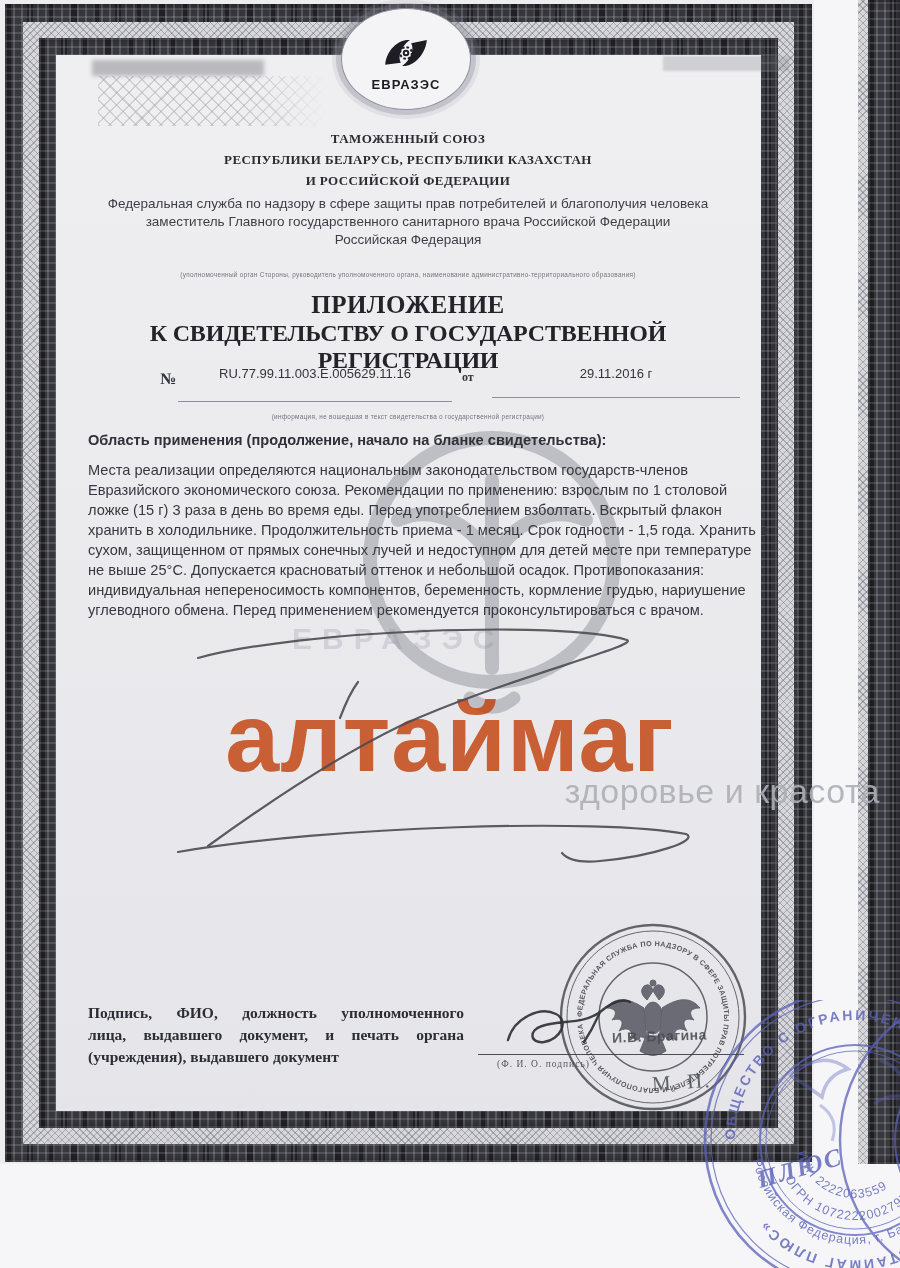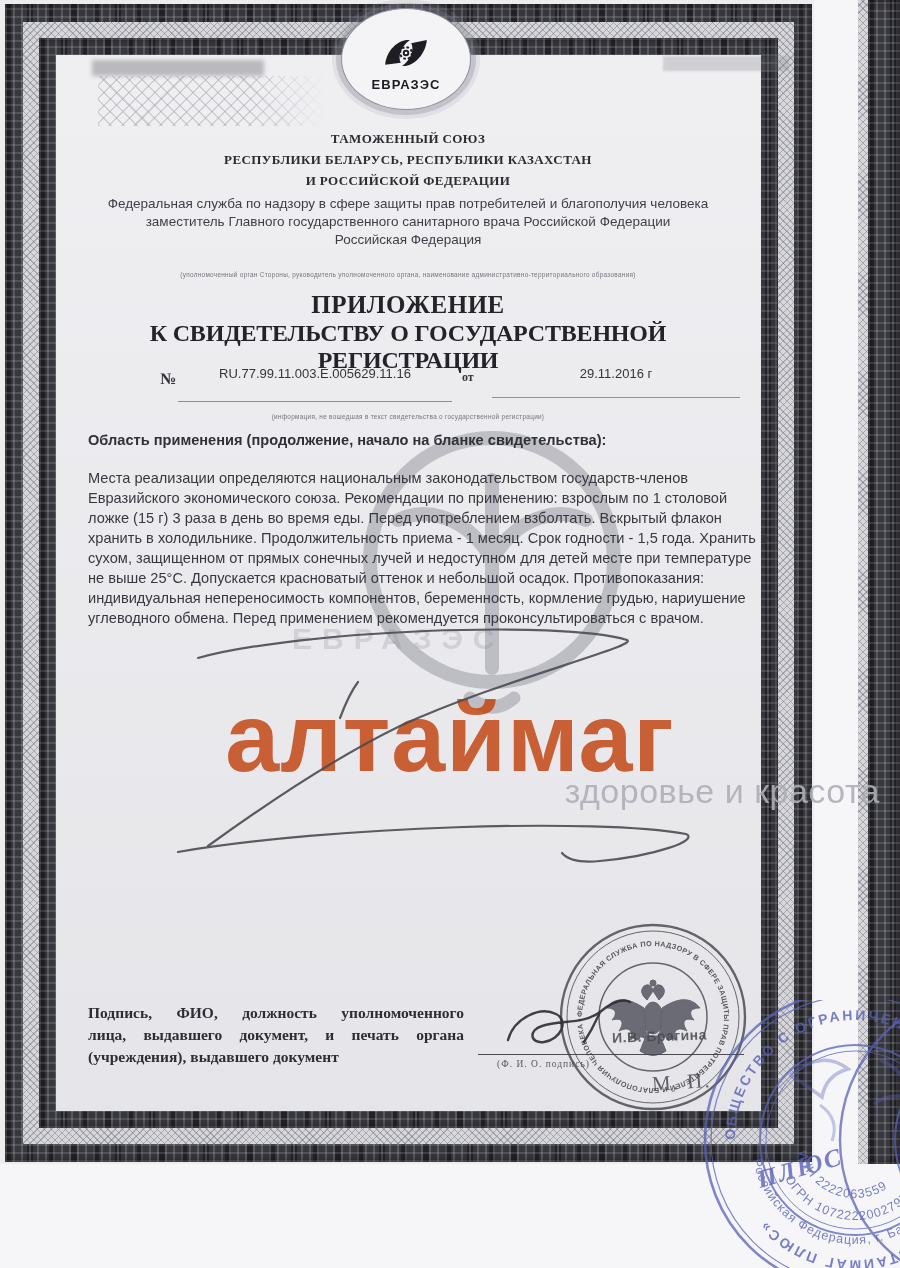--- a/index.html
+++ b/index.html
@@ -53,21 +53,21 @@
   .numrow{position:absolute;top:366px;left:0;width:900px;height:30px;
     font-size:13px;color:#33333b;}
   .num-label{position:absolute;left:160px;top:4px;font-family:"Liberation Serif",serif;font-size:16px;}
   .num-line1{position:absolute;left:178px;top:0;width:274px;text-align:center;
     border-bottom:1.2px solid #8e8e98;padding-bottom:20px;}
   .num-ot{position:absolute;left:462px;top:4px;font-family:"Liberation Serif",serif;font-size:12px;}
   .num-line2{position:absolute;left:492px;top:0;width:248px;text-align:center;
     border-bottom:1.2px solid #8e8e98;padding-bottom:16px;}
   .body-block{position:absolute;left:88px;top:430px;width:680px;
     font-size:14.6px;line-height:20px;color:#37373f;}
-  .body-head{font-weight:bold;margin-bottom:18px;color:#303038;}
+  .body-head{font-weight:bold;margin-bottom:10px;color:#303038;}
   
   .wm-ghost{position:absolute;left:292px;top:622px;font-size:30px;font-weight:bold;
     letter-spacing:10px;color:rgba(145,145,158,.28);}
   .wm-brand{position:absolute;left:0;top:682px;width:900px;text-align:center;
     font-size:97px;font-weight:bold;letter-spacing:1px;color:#c2410c;opacity:.82;}
   .wm-tag{position:absolute;left:0;top:772px;width:880px;text-align:right;
     font-size:34px;color:#afafb9;opacity:.9;letter-spacing:.5px;}
   .svg-abs{position:absolute;}
   
   .foot-left{position:absolute;left:88px;top:1002px;width:376px;

